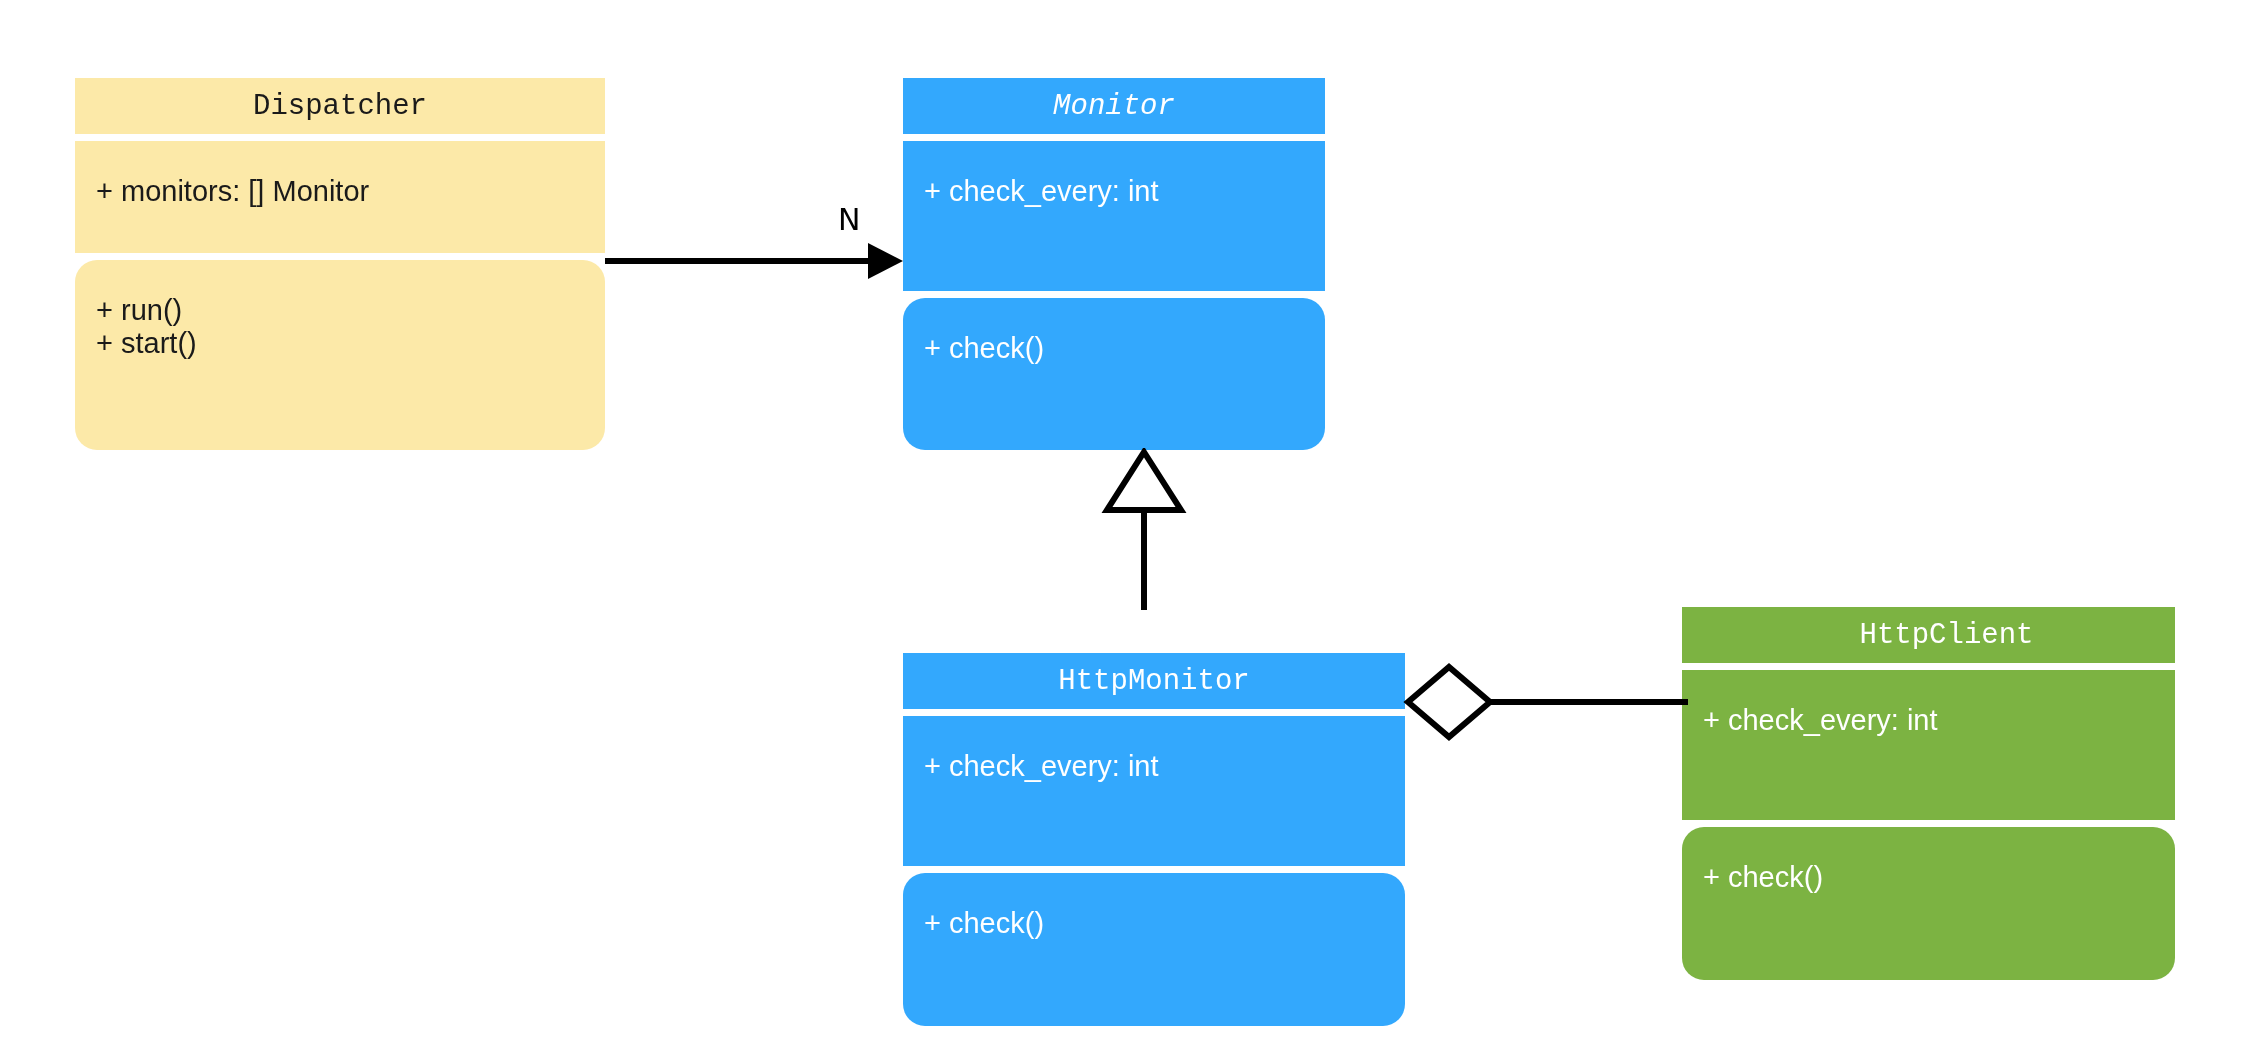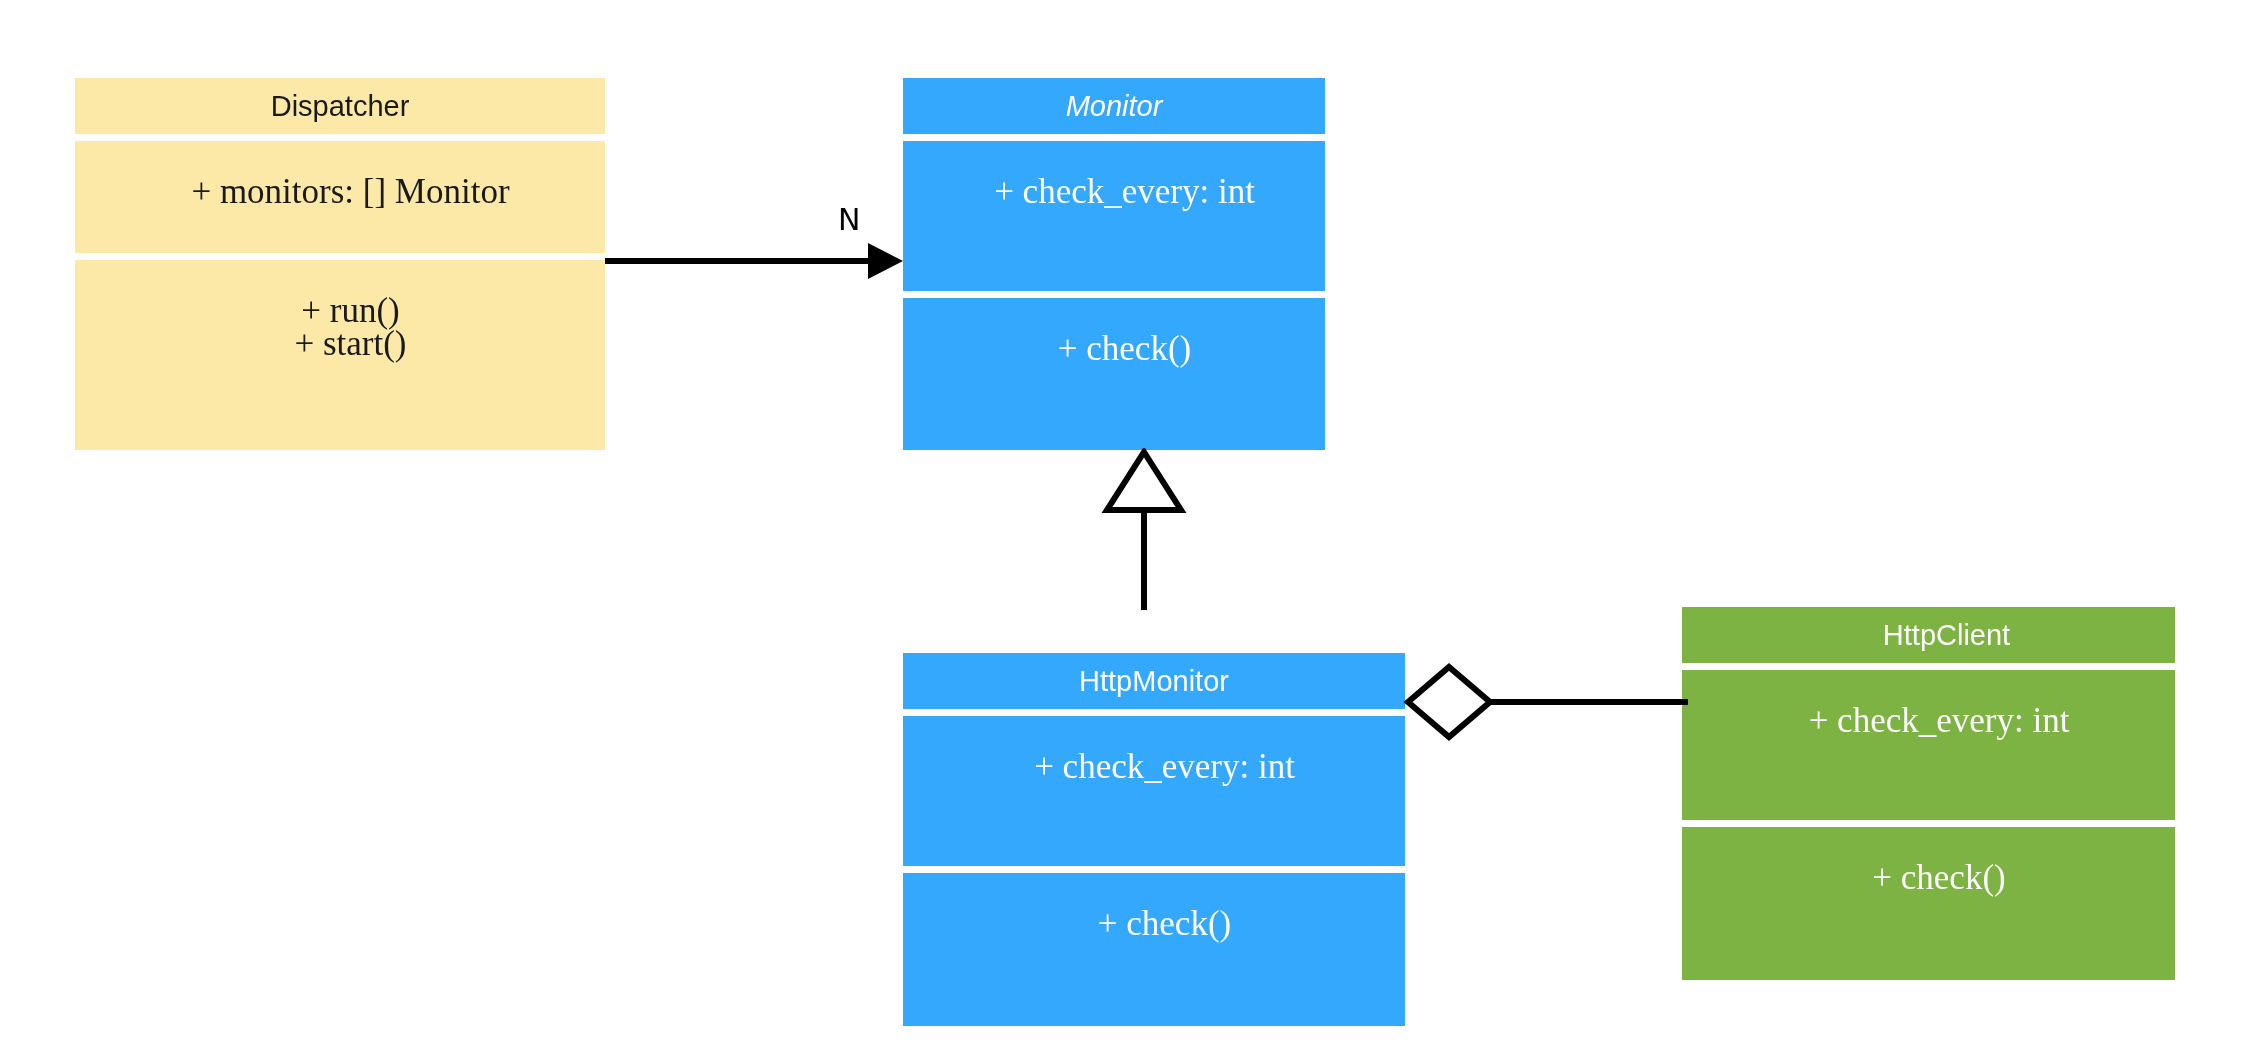--- a/index.html
+++ b/index.html
@@ -32,40 +32,40 @@
     overflow: hidden;
   }
   .uml-title {
     display: flex;
     align-items: center;
     justify-content: center;
     text-align: center;
     white-space: nowrap;
   }
   .uml-title .title-text {
-    font-family: Liberation Sans, sans-serif;
+    font-family: Liberation Mono, monospace;
     font-size: 29px;
     letter-spacing: 0px;
     line-height: 1.0;
   }
   .uml-members {
     display: flex;
     flex-direction: column;
     justify-content: flex-start;
     padding: 34px 0 0 21px;
   }
   .uml-members.methods {
     padding-top: 34px;
+    border-radius: 22px;
   }
   .member-line {
-    font-family: Liberation Serif, serif;
-    font-size: 35px;
+    font-family: Liberation Sans, sans-serif;
+    font-size: 29px;
     line-height: 33px;
     white-space: pre;
-    text-align: center;
   }
 
   
   .theme-yellow .uml-compartment { background: #fce9a8; }
   .theme-yellow .title-text,
   .theme-yellow .member-line { color: #1a1a1a; }
 
   .theme-blue .uml-compartment { background: #33a8fd; }
   .theme-blue .title-text,
   .theme-blue .member-line { color: #ffffff; }

